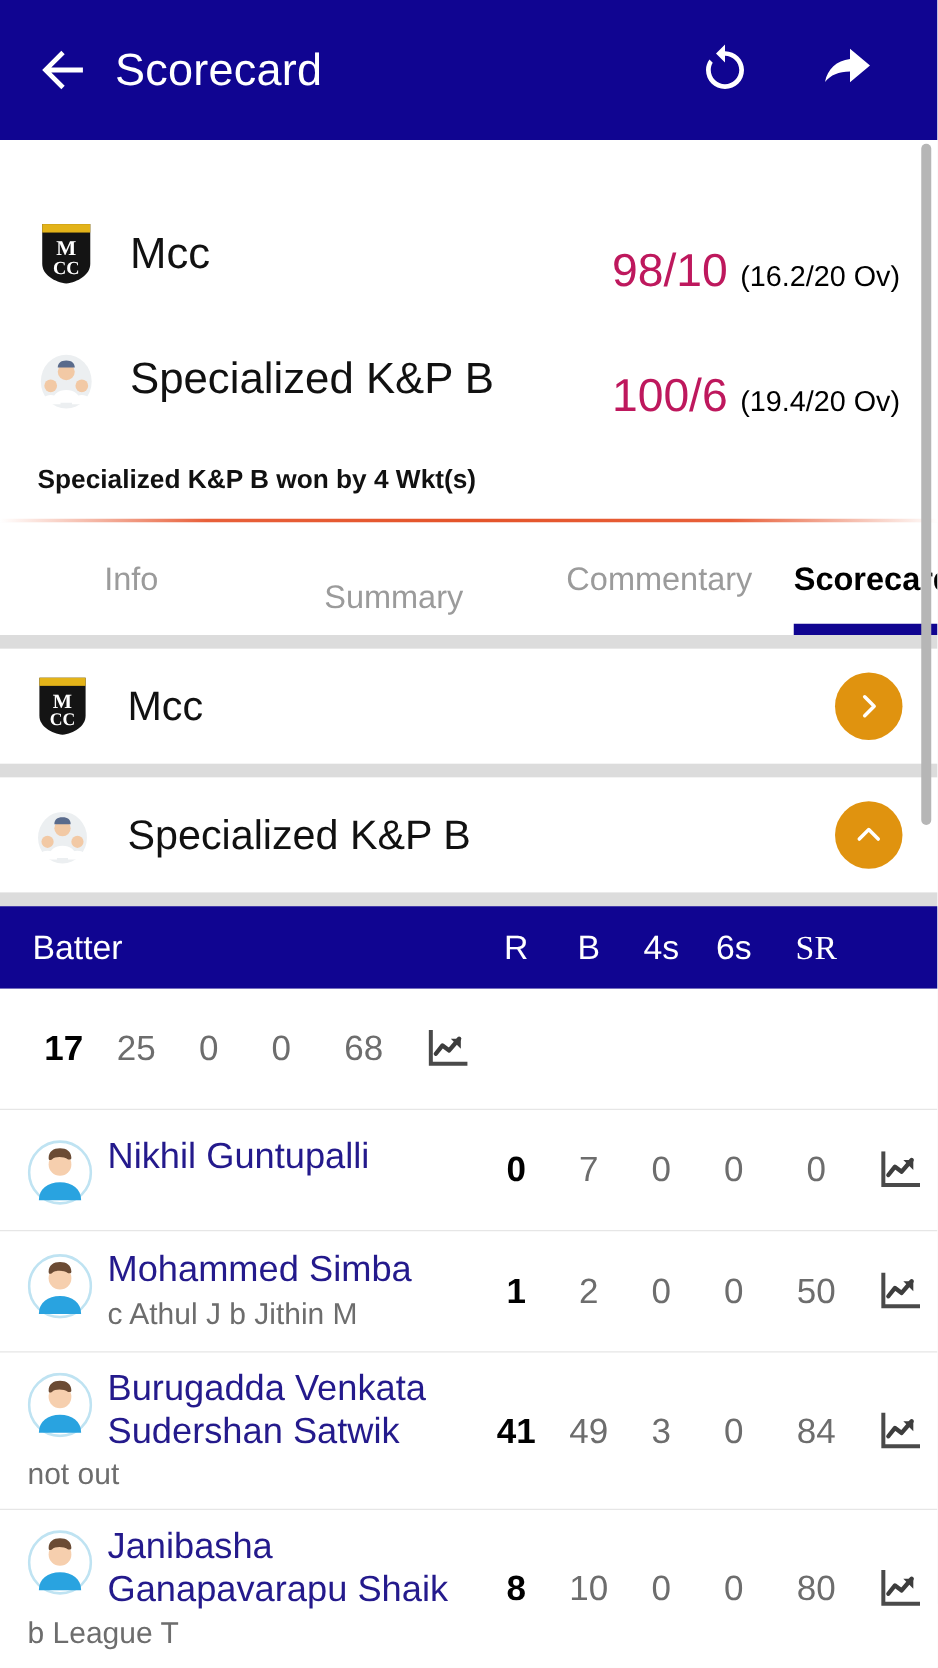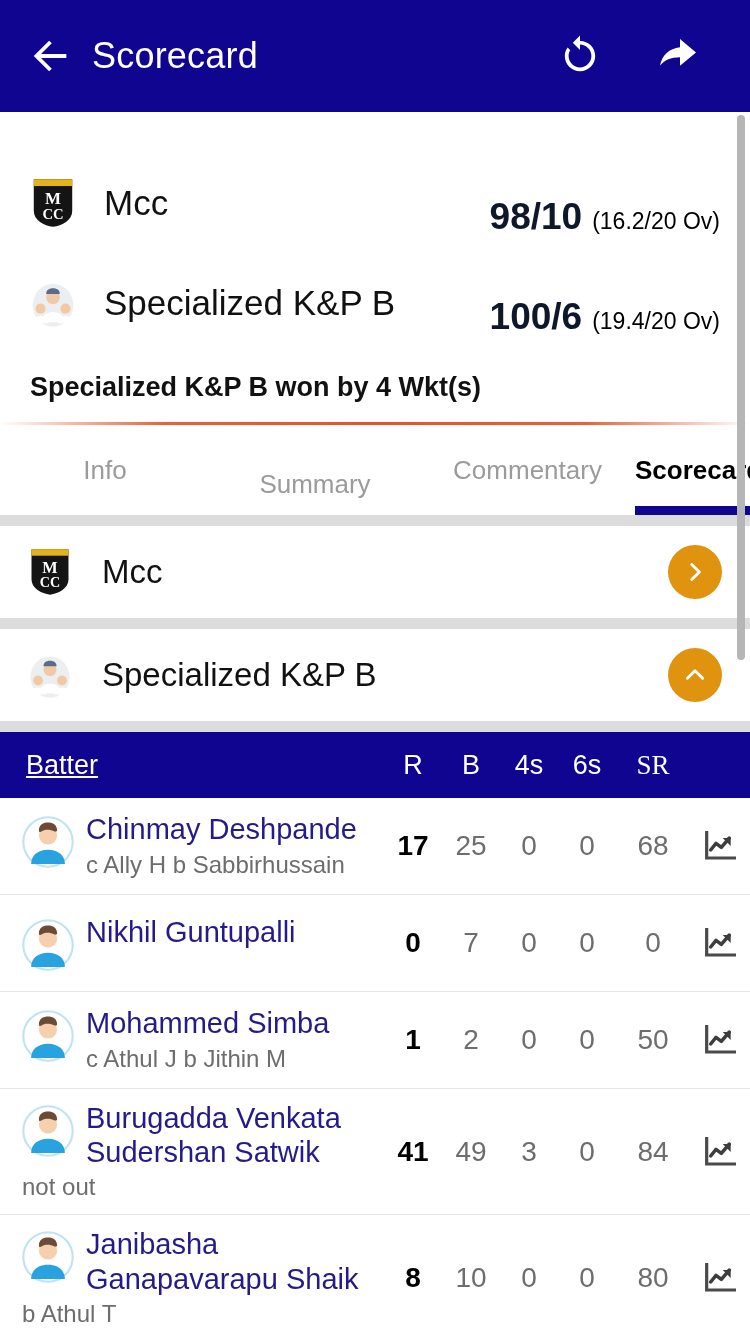--- a/index.html
+++ b/index.html
@@ -30,24 +30,24 @@
   .league-line { color:#8a8a8a; font-size:25px; font-weight:400; }
   .status-badge {
     background:#eeeeee; color:#22b14c; font-size:21px; font-weight:bold;
     border-radius:24px; padding:9px 22px; letter-spacing:.2px;
   }
 
   .team-row { display:flex; align-items:center; margin-top:30px; }
   .team-logo { width:46px; height:52px; flex:none; margin-right:28px; }
   .team-name { font-size:35px; color:#111111; font-weight:400; flex:1 1 auto; white-space:nowrap; }
   .score-wrap { display:flex; align-items:baseline; white-space:nowrap; }
-  .score-main { font-size:37px; font-weight:700; color:#0f172a;margin-top:28px; }
+  .score-main { font-size:37px; font-weight:400; color:#be185d;margin-top:28px; }
   .score-ov { font-size:23px; color:#000000; margin-left:10px; }
 
-  .result-line { font-size:27px; font-weight:bold; color:#111111; margin-top:34px; }
+  .result-line { font-size:21px; font-weight:bold; color:#111111; margin-top:34px; }
 
   .grad-line {
     position:absolute; left:0; right:0; bottom:0; height:3px;
     background:linear-gradient(90deg,#ffffff 0%,#e8603a 22%,#e4542a 50%,#e8603a 78%,#ffffff 100%);
   }
 
   
   .tabs {
     background:#ffffff; display:flex; align-items:stretch;
     height:90px; position:relative; overflow:hidden;
@@ -75,21 +75,21 @@
   .chev-btn {
     width:54px; height:54px; border-radius:50%; background:#e0930f;
     display:flex; align-items:center; justify-content:center; flex:none;
   }
 
   
   .tbl-head {
     background:#100591; height:66px; display:flex; align-items:center;
     color:#ffffff; font-size:27px; padding:0 0 0 26px;
   }
-  .col-batter { flex:1 1 auto;text-decoration:underline; }
+  .col-batter { flex:1 1 auto; }
   .col-n { width:58px; text-align:center; flex:none; }
   .col-sr { width:74px; text-align:center; flex:none;font-family:Liberation Serif, serif; }
   .col-gr { width:60px; flex:none; }
 
   .rows { background:#ffffff; }
   .prow {
     display:flex; align-items:center; padding:0 0 0 22px;
     border-bottom:1px solid #e6e6e6; position:relative; min-height:97px;
   }
   .prow-left { flex:1 1 auto; display:flex; align-items:flex-start; padding:12px 0; min-width:0; }
@@ -220,137 +220,125 @@
     <div class="col-n">B</div>
     <div class="col-n">4s</div>
     <div class="col-n">6s</div>
     <div class="col-sr">SR</div>
     <div class="col-gr"></div>
   </div>
 
   <div class="rows">
 
     <div class="prow">
+      <div class="stat runs">17</div>
+      <div class="stat">25</div>
+      <div class="stat">0</div>
+      <div class="stat">0</div>
+      <div class="stat sr">68</div>
+      <div class="grbtn">
+        <svg width="32" height="30" viewBox="0 0 24 22">
+          <path d="M2 1v19h21" fill="none" stroke="#4a4a4a" stroke-width="2.4" stroke-linecap="square"></path>
+          <path d="M5 14l4-5 4 3 6-7" fill="none" stroke="#3d3d3d" stroke-width="2.6" stroke-linejoin="round" stroke-linecap="round"></path>
+          <path d="M14 5h6v6z" fill="#3d3d3d"></path>
+        </svg>
+      </div>
+    </div>
+
+    <div class="prow">
       <div class="prow-left">
         <svg class="pavatar" viewBox="0 0 40 40">
           <circle cx="20" cy="20" r="19" fill="#ffffff" stroke="#bfe3f2" stroke-width="1.6"></circle>
           <circle cx="20" cy="15" r="7" fill="#f6cfae"></circle>
           <path d="M13 11c0-4 3-6 7-6s7 2 7 6c0 1-1 1-2 1-3-2-8-2-10 0-1 .6-2 .6-2-1z" fill="#6b4b34"></path>
           <path d="M7 37c0-7 5.5-11 13-11s13 4 13 11z" fill="#29a3e0"></path>
         </svg>
         <div class="pinfo">
-          <div class="pname">Chinmay Deshpande</div>
-          <div class="pdismiss">c Ally H b Sabbirhussain</div>
+          <div class="pname">Nikhil Guntupalli</div>
         </div>
       </div>
-      <div class="stat runs">17</div>
-      <div class="stat">25</div>
-      <div class="stat">0</div>
-      <div class="stat">0</div>
-      <div class="stat sr">68</div>
+      <div class="stat runs">0</div>
+      <div class="stat">7</div>
+      <div class="stat">0</div>
+      <div class="stat">0</div>
+      <div class="stat sr">0</div>
       <div class="grbtn">
         <svg width="32" height="30" viewBox="0 0 24 22">
           <path d="M2 1v19h21" fill="none" stroke="#4a4a4a" stroke-width="2.4" stroke-linecap="square"></path>
           <path d="M5 14l4-5 4 3 6-7" fill="none" stroke="#3d3d3d" stroke-width="2.6" stroke-linejoin="round" stroke-linecap="round"></path>
           <path d="M14 5h6v6z" fill="#3d3d3d"></path>
         </svg>
       </div>
     </div>
 
     <div class="prow">
       <div class="prow-left">
         <svg class="pavatar" viewBox="0 0 40 40">
           <circle cx="20" cy="20" r="19" fill="#ffffff" stroke="#bfe3f2" stroke-width="1.6"></circle>
           <circle cx="20" cy="15" r="7" fill="#f6cfae"></circle>
           <path d="M13 11c0-4 3-6 7-6s7 2 7 6c0 1-1 1-2 1-3-2-8-2-10 0-1 .6-2 .6-2-1z" fill="#6b4b34"></path>
           <path d="M7 37c0-7 5.5-11 13-11s13 4 13 11z" fill="#29a3e0"></path>
         </svg>
         <div class="pinfo">
-          <div class="pname">Nikhil Guntupalli</div>
+          <div class="pname">Mohammed Simba</div>
+          <div class="pdismiss">c Athul J b Jithin M</div>
         </div>
       </div>
-      <div class="stat runs">0</div>
-      <div class="stat">7</div>
-      <div class="stat">0</div>
-      <div class="stat">0</div>
-      <div class="stat sr">0</div>
+      <div class="stat runs">1</div>
+      <div class="stat">2</div>
+      <div class="stat">0</div>
+      <div class="stat">0</div>
+      <div class="stat sr">50</div>
       <div class="grbtn">
         <svg width="32" height="30" viewBox="0 0 24 22">
           <path d="M2 1v19h21" fill="none" stroke="#4a4a4a" stroke-width="2.4" stroke-linecap="square"></path>
           <path d="M5 14l4-5 4 3 6-7" fill="none" stroke="#3d3d3d" stroke-width="2.6" stroke-linejoin="round" stroke-linecap="round"></path>
           <path d="M14 5h6v6z" fill="#3d3d3d"></path>
         </svg>
       </div>
     </div>
 
     <div class="prow">
       <div class="prow-left">
         <svg class="pavatar" viewBox="0 0 40 40">
           <circle cx="20" cy="20" r="19" fill="#ffffff" stroke="#bfe3f2" stroke-width="1.6"></circle>
           <circle cx="20" cy="15" r="7" fill="#f6cfae"></circle>
           <path d="M13 11c0-4 3-6 7-6s7 2 7 6c0 1-1 1-2 1-3-2-8-2-10 0-1 .6-2 .6-2-1z" fill="#6b4b34"></path>
           <path d="M7 37c0-7 5.5-11 13-11s13 4 13 11z" fill="#29a3e0"></path>
         </svg>
         <div class="pinfo">
-          <div class="pname">Mohammed Simba</div>
-          <div class="pdismiss">c Athul J b Jithin M</div>
+          <div class="pname">Burugadda Venkata Sudershan Satwik</div>
+          <div class="pdismiss outdent">not out</div>
         </div>
       </div>
-      <div class="stat runs">1</div>
-      <div class="stat">2</div>
-      <div class="stat">0</div>
-      <div class="stat">0</div>
-      <div class="stat sr">50</div>
+      <div class="stat runs">41</div>
+      <div class="stat">49</div>
+      <div class="stat">3</div>
+      <div class="stat">0</div>
+      <div class="stat sr">84</div>
       <div class="grbtn">
         <svg width="32" height="30" viewBox="0 0 24 22">
           <path d="M2 1v19h21" fill="none" stroke="#4a4a4a" stroke-width="2.4" stroke-linecap="square"></path>
           <path d="M5 14l4-5 4 3 6-7" fill="none" stroke="#3d3d3d" stroke-width="2.6" stroke-linejoin="round" stroke-linecap="round"></path>
           <path d="M14 5h6v6z" fill="#3d3d3d"></path>
         </svg>
       </div>
     </div>
 
     <div class="prow">
       <div class="prow-left">
         <svg class="pavatar" viewBox="0 0 40 40">
           <circle cx="20" cy="20" r="19" fill="#ffffff" stroke="#bfe3f2" stroke-width="1.6"></circle>
           <circle cx="20" cy="15" r="7" fill="#f6cfae"></circle>
           <path d="M13 11c0-4 3-6 7-6s7 2 7 6c0 1-1 1-2 1-3-2-8-2-10 0-1 .6-2 .6-2-1z" fill="#6b4b34"></path>
           <path d="M7 37c0-7 5.5-11 13-11s13 4 13 11z" fill="#29a3e0"></path>
         </svg>
         <div class="pinfo">
-          <div class="pname">Burugadda Venkata Sudershan Satwik</div>
-          <div class="pdismiss outdent">not out</div>
-        </div>
-      </div>
-      <div class="stat runs">41</div>
-      <div class="stat">49</div>
-      <div class="stat">3</div>
-      <div class="stat">0</div>
-      <div class="stat sr">84</div>
-      <div class="grbtn">
-        <svg width="32" height="30" viewBox="0 0 24 22">
-          <path d="M2 1v19h21" fill="none" stroke="#4a4a4a" stroke-width="2.4" stroke-linecap="square"></path>
-          <path d="M5 14l4-5 4 3 6-7" fill="none" stroke="#3d3d3d" stroke-width="2.6" stroke-linejoin="round" stroke-linecap="round"></path>
-          <path d="M14 5h6v6z" fill="#3d3d3d"></path>
-        </svg>
-      </div>
-    </div>
-
-    <div class="prow">
-      <div class="prow-left">
-        <svg class="pavatar" viewBox="0 0 40 40">
-          <circle cx="20" cy="20" r="19" fill="#ffffff" stroke="#bfe3f2" stroke-width="1.6"></circle>
-          <circle cx="20" cy="15" r="7" fill="#f6cfae"></circle>
-          <path d="M13 11c0-4 3-6 7-6s7 2 7 6c0 1-1 1-2 1-3-2-8-2-10 0-1 .6-2 .6-2-1z" fill="#6b4b34"></path>
-          <path d="M7 37c0-7 5.5-11 13-11s13 4 13 11z" fill="#29a3e0"></path>
-        </svg>
-        <div class="pinfo">
           <div class="pname">Janibasha Ganapavarapu Shaik</div>
-          <div class="pdismiss outdent">b Athul T</div>
+          <div class="pdismiss outdent">b League T</div>
         </div>
       </div>
       <div class="stat runs">8</div>
       <div class="stat">10</div>
       <div class="stat">0</div>
       <div class="stat">0</div>
       <div class="stat sr">80</div>
       <div class="grbtn">
         <svg width="32" height="30" viewBox="0 0 24 22">
           <path d="M2 1v19h21" fill="none" stroke="#4a4a4a" stroke-width="2.4" stroke-linecap="square"></path>

